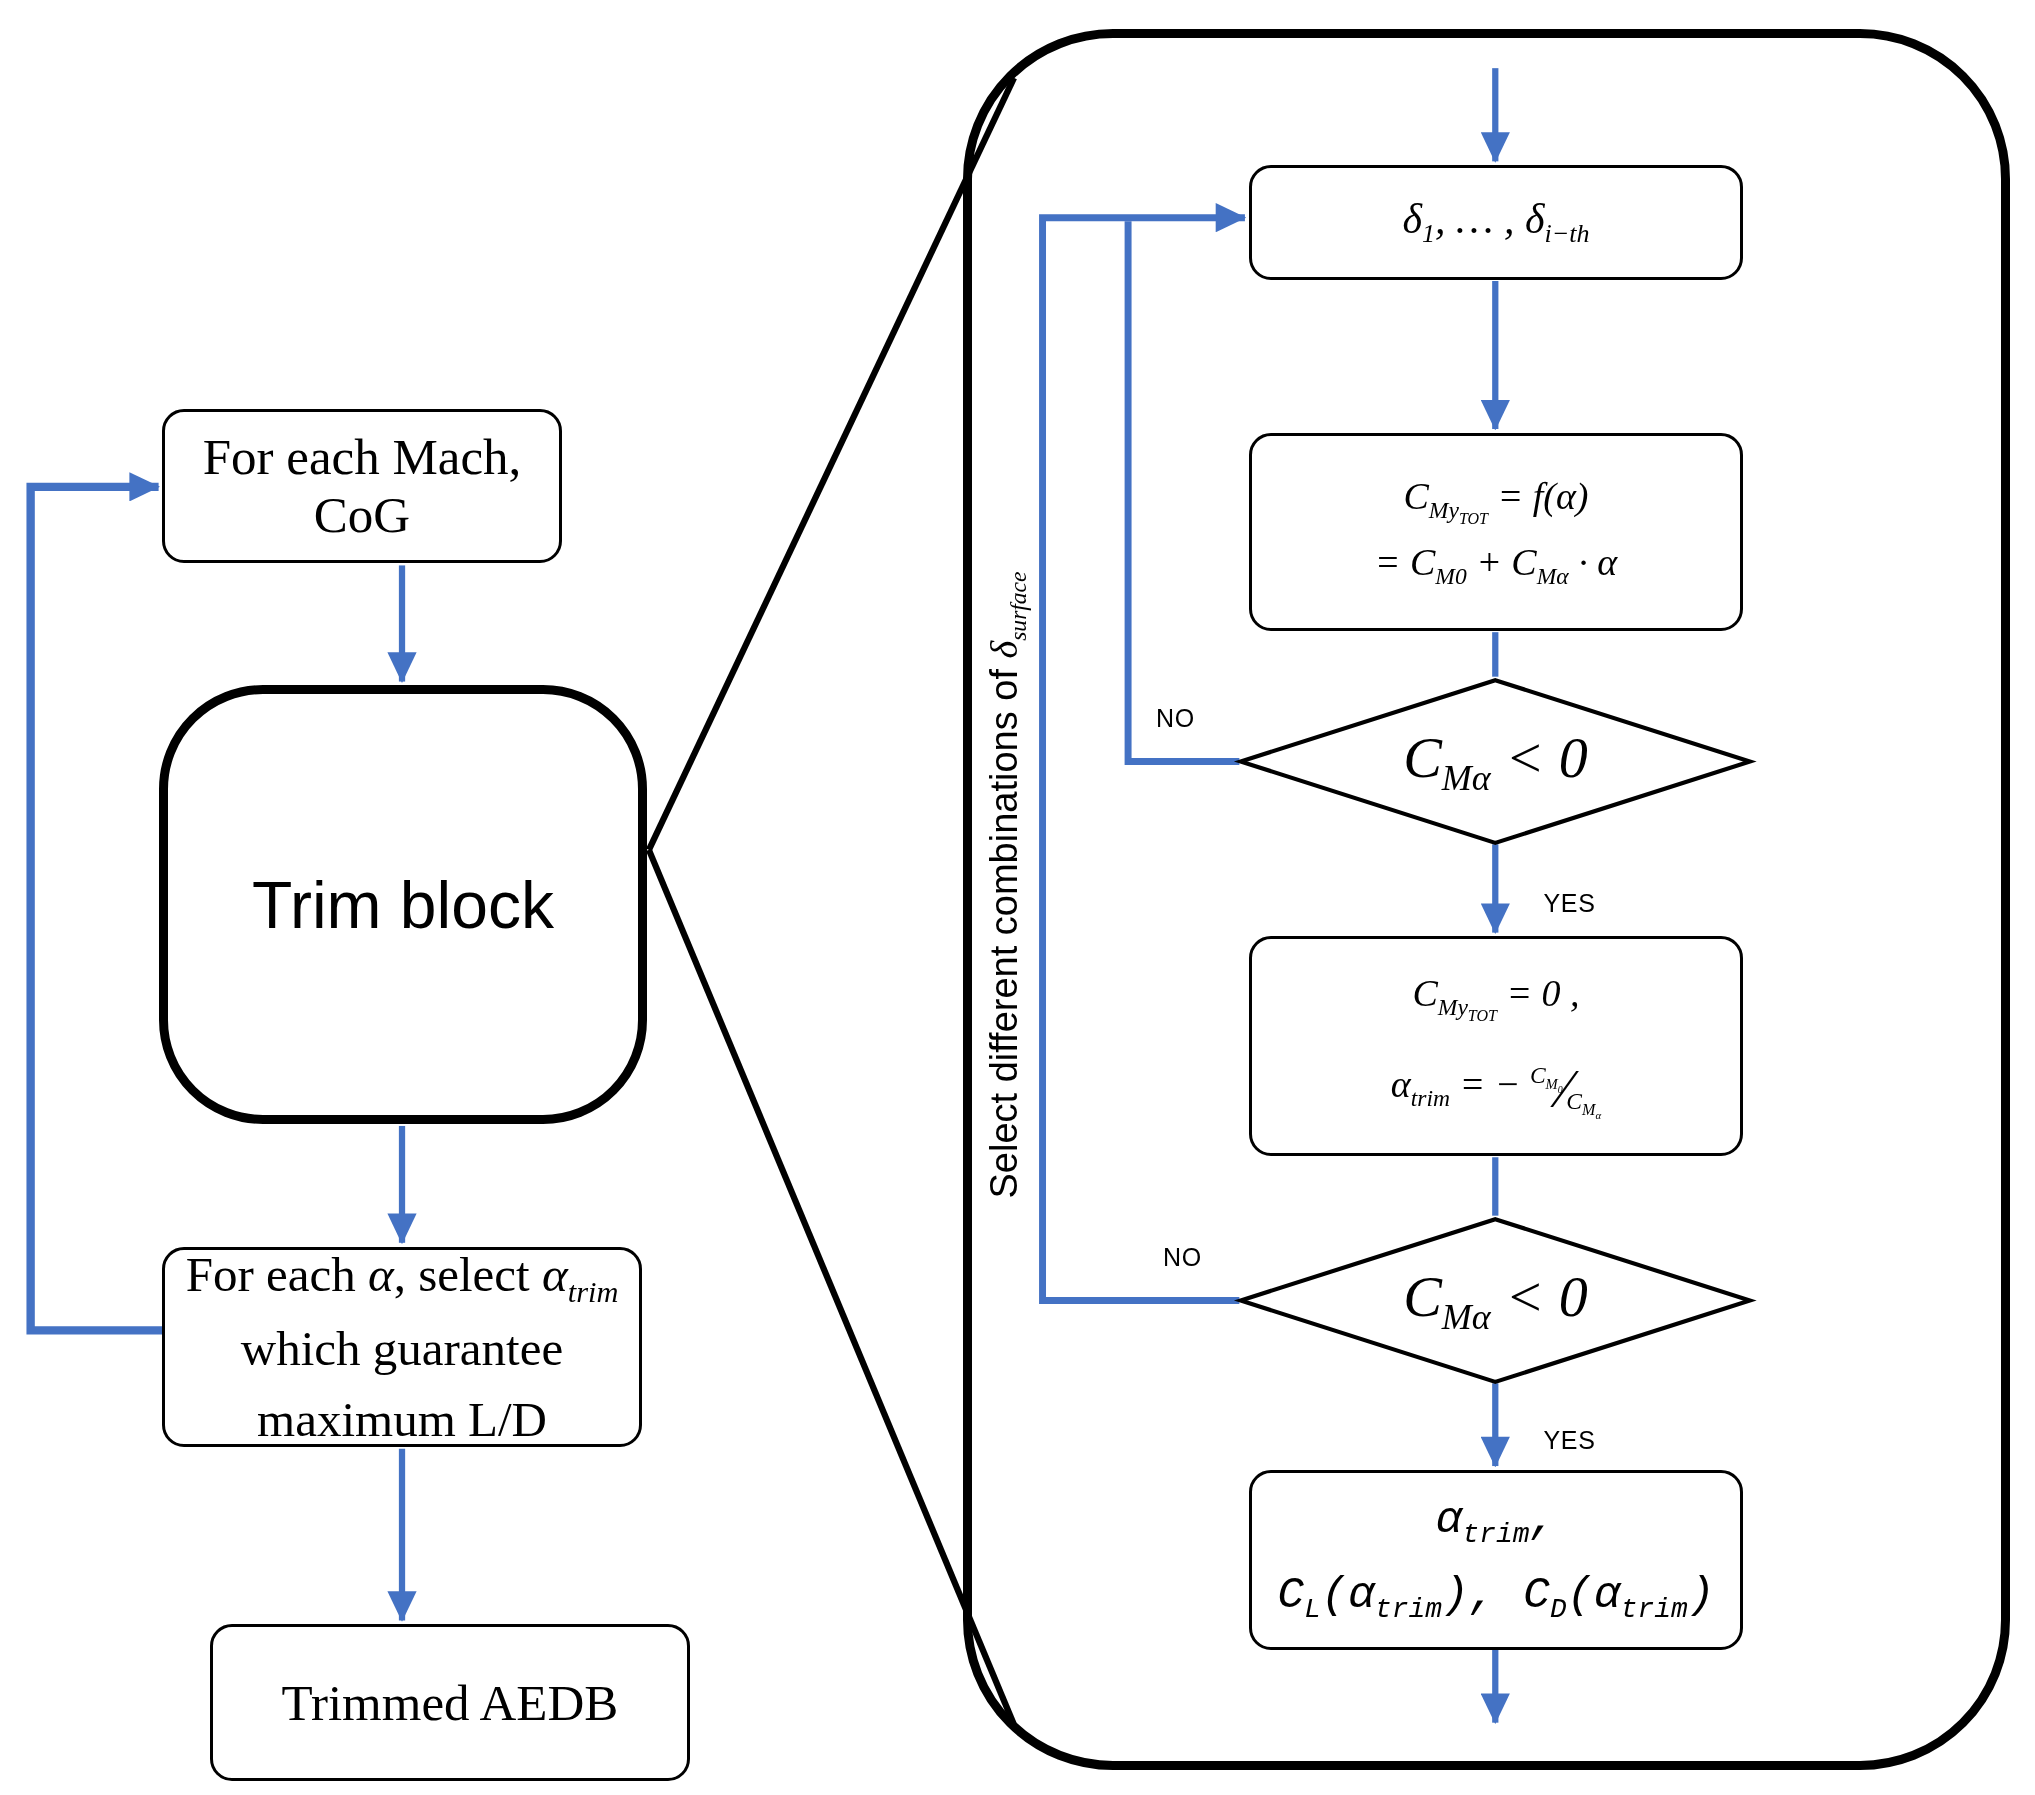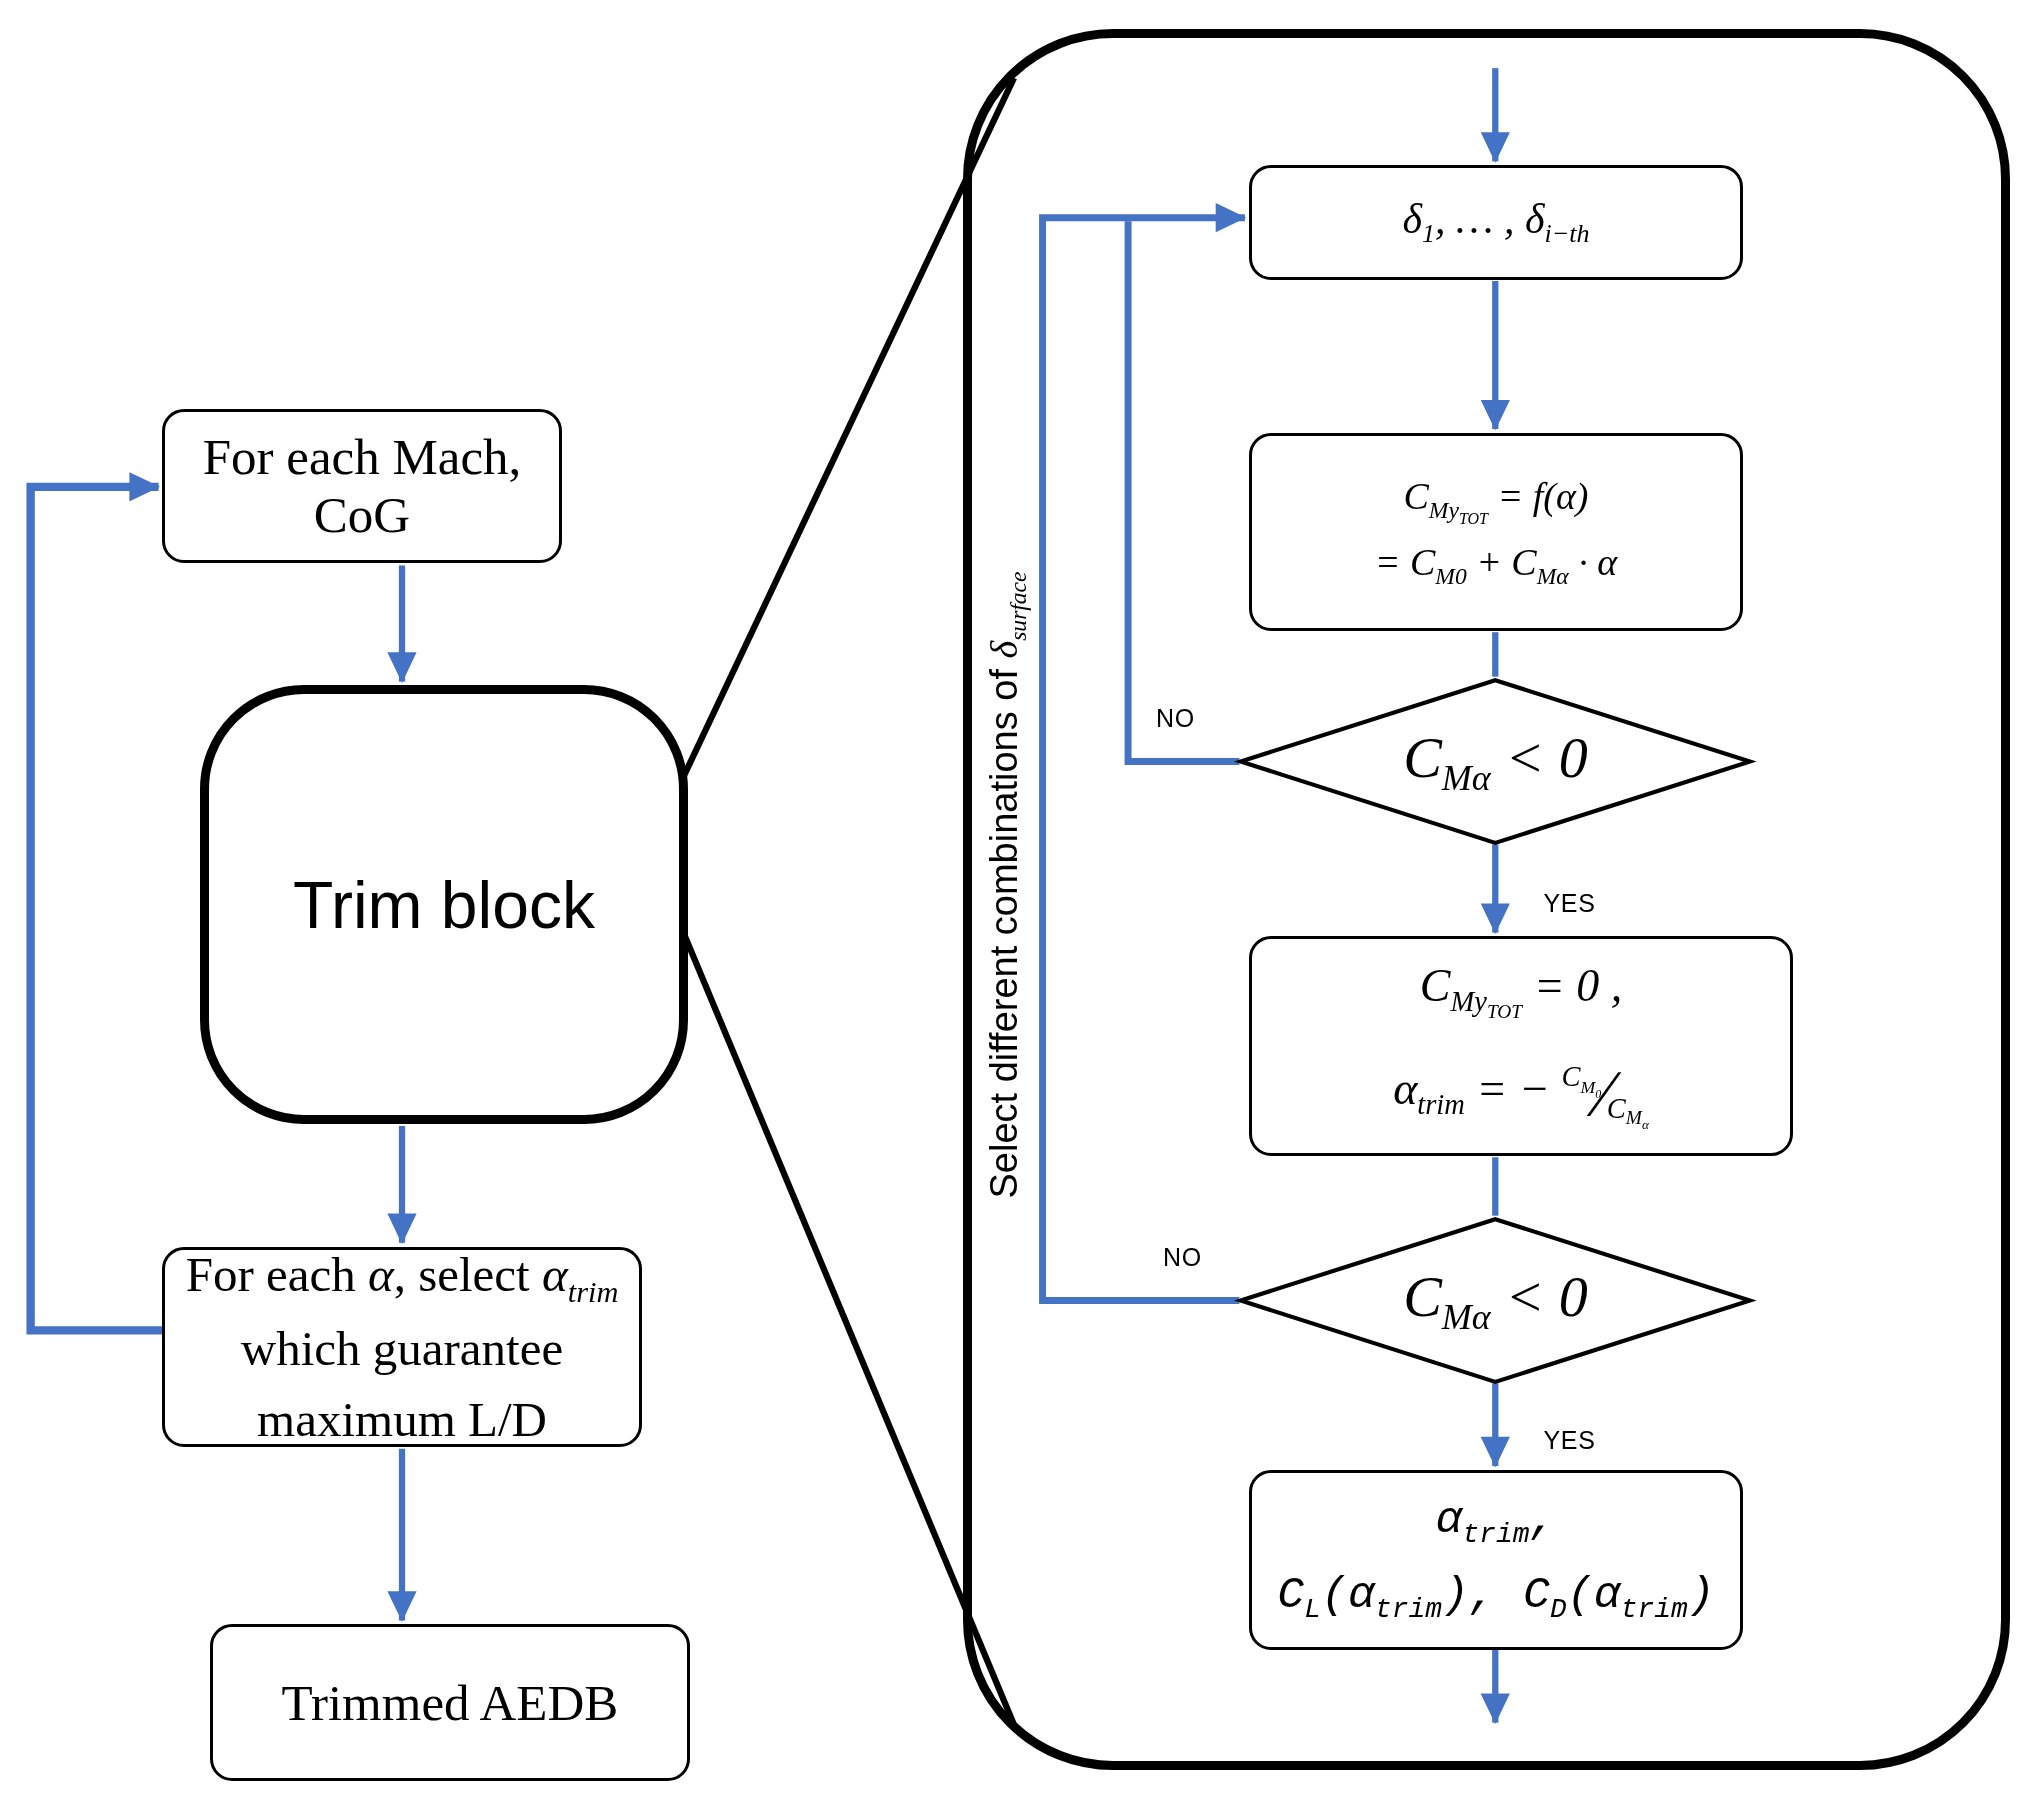--- a/index.html
+++ b/index.html
@@ -18,21 +18,20 @@
     background:#ffffff; border:3.5px solid #000; border-radius:22px;
   }
   .serif { font-family:"Liberation Serif", serif; }
   .math  { font-family:"Liberation Serif", serif; font-style:italic; }
   .mm    { font-family:"Liberation Serif", serif; font-style:italic; }
   sub { font-size:0.62em; }
   sub sub { font-size:0.68em; }
   .trim-block {
     background:#ffffff; border:9px solid #000; border-radius:104px;
     font-size:66px;
-    margin-left:41px;
   }
   .panel {
     background:transparent; border:9px solid #000; border-radius:150px;
   }
   .lbl { font-size:25px; letter-spacing:0.7px; }
   .vlabel {
     position:absolute; z-index:2; white-space:nowrap;
     font-size:38px;
     transform:translate(-50%,-50%) rotate(-90deg);
   }
@@ -111,21 +110,21 @@
   <div class="node math" style="left:1245px; top:720px; width:501px; height:83px; font-size:58px;">
     <span>C<sub>Mα</sub> &lt; 0</span>
   </div>
   <div class="node lbl" style="left:1134px; top:697px; width:83px; height:42px;">
     <span>NO</span>
   </div>
   <div class="node lbl" style="left:1521px; top:882px; width:97px; height:42px;">
     <span>YES</span>
   </div>
 
-  <div class="node box math gap45" style="left:1249px; top:936px; width:544px; height:220px; font-size:46px;">
+  <div class="node box math gap45" style="left:1249px; top:936px; width:494px; height:220px; font-size:38px;">
     <span>C<sub>My<sub>TOT</sub></sub> = 0 ,</span>
     <span>α<sub>trim</sub> = − <span class="bfrac"><sup>C<sub>M<sub>0</sub></sub></sup><span class="slash">∕</span><sub>C<sub>M<sub>α</sub></sub></sub></span></span>
   </div>
 
   <div class="node math" style="left:1245px; top:1259px; width:501px; height:83px; font-size:58px;">
     <span>C<sub>Mα</sub> &lt; 0</span>
   </div>
   <div class="node lbl" style="left:1141px; top:1236px; width:83px; height:42px;">
     <span>NO</span>
   </div>

